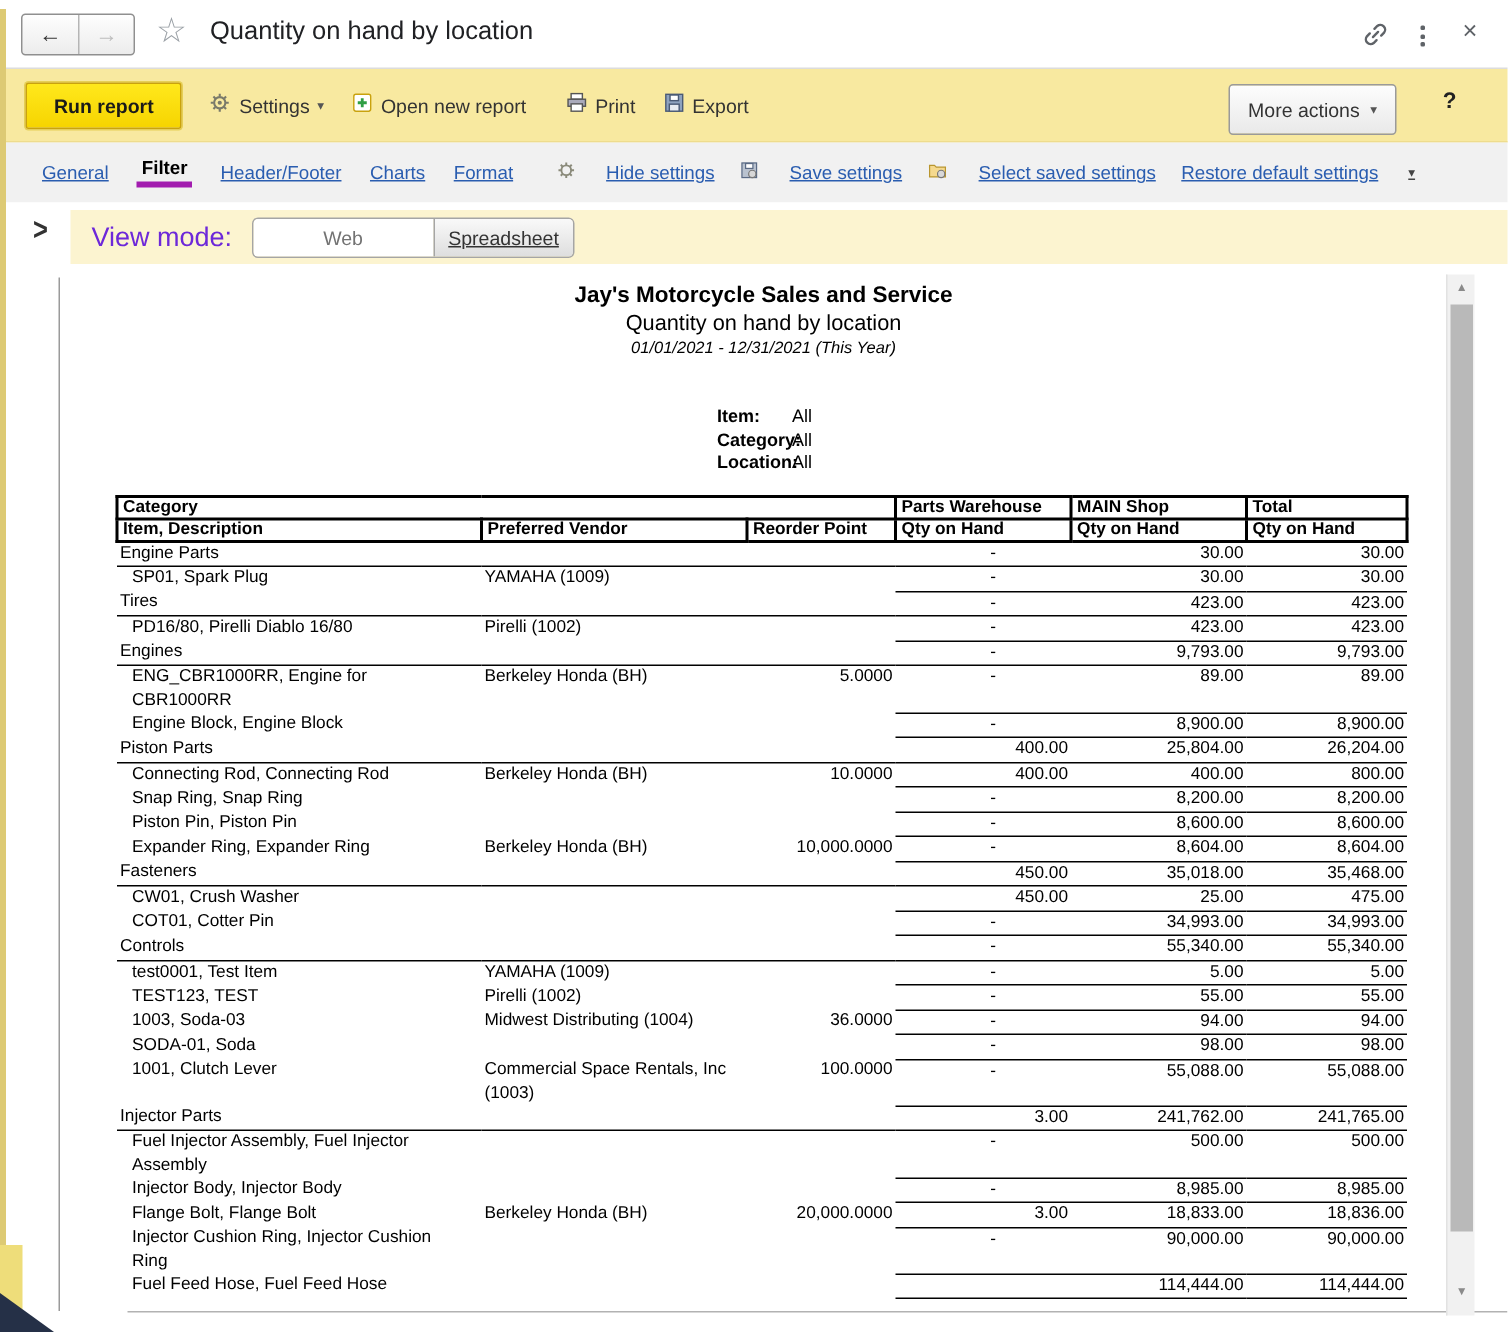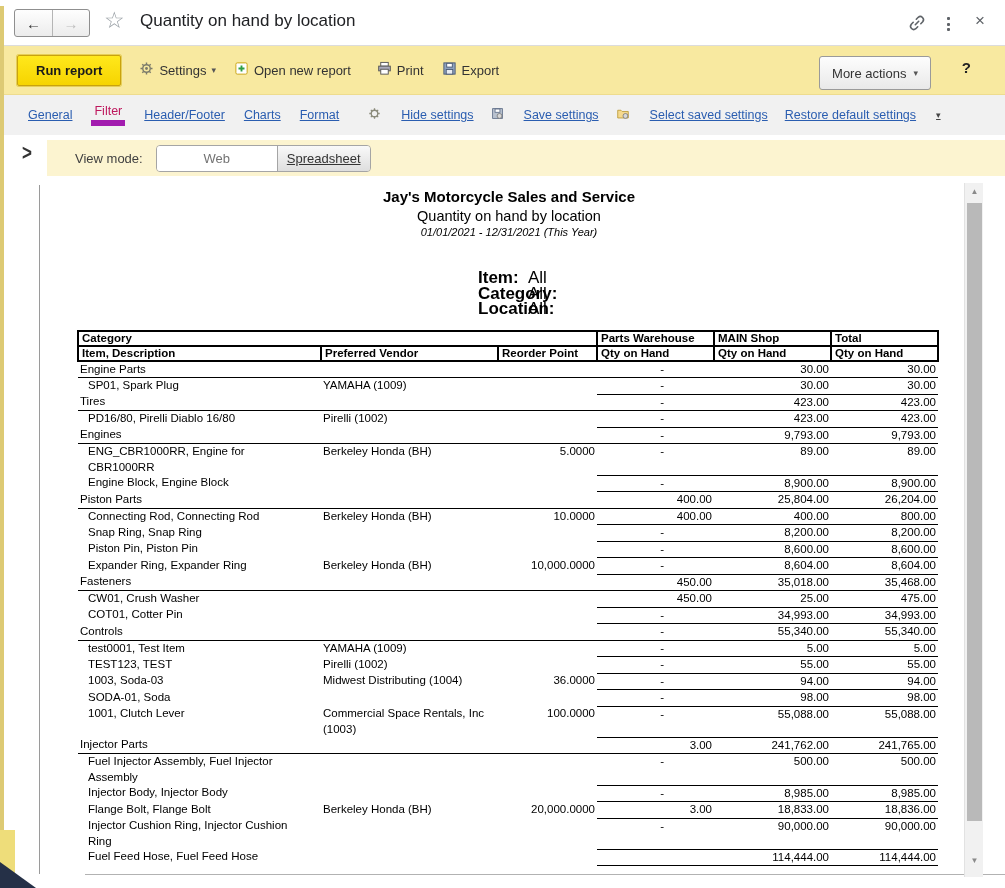--- a/index.html
+++ b/index.html
@@ -42,47 +42,47 @@
                  background:linear-gradient(#fdfdfd,#e9e9e9); border:1px solid #9a9a9a;
                  border-radius:3px; font-size:13px; color:#333; display:flex;
                  align-items:center; gap:7px; cursor:pointer; }
   .help { position:absolute; right:34px; top:13px; font-size:15px; font-weight:bold; color:#222; cursor:pointer; }
 
   
   .tabbar { position:absolute; left:4px; top:95px; width:1001px; height:40px;
             background:#f1f1f1; display:flex; align-items:center; padding-left:24px;
             font-size:12.5px; }
   .tab { color:#2a5db0; text-decoration:underline; margin-right:19px; cursor:pointer; }
-  .tab.active { color:#be185d; font-weight:normal; text-decoration:none;
-                border-bottom:6px solid #a21caf; padding:0 3px 2px; }
+  .tab.active { color:#000000; font-weight:bold; text-decoration:none;
+                border-bottom:4px solid #a21caf; padding:0 3px 2px; }
   .actlink { display:flex; align-items:center; gap:20px; margin-right:17px; cursor:pointer; }
   .actlink span { color:#2a5db0; text-decoration:underline; }
   .tabbar .caret { color:#444; }
 
   
   .vmrow { position:absolute; left:4px; top:135px; width:1001px; height:46px; background:#fff; }
   .chev { position:absolute; left:18px; top:9px; font-size:17px; font-weight:bold; color:#333;
           transform:scaleY(1.25); cursor:pointer; }
   .vmstrip { position:absolute; left:43px; top:5px; right:0; height:36px; background:#fcf4d0;
              display:flex; align-items:center; padding-left:14px; }
-  .vmlabel { font-size:13px; color:#404040; margin-right:13px;margin-left:14px; }
+  .vmlabel { font-size:18px; color:#6d28d9; margin-right:13px; }
   .seg { display:flex; height:27px; border:1px solid #a5a5a5; border-radius:4px; overflow:hidden; }
   .segbtn { display:flex; align-items:center; justify-content:center; font-size:13px; cursor:pointer; }
   .segbtn.web { width:120px; background:#fff; color:#737373; }
   .segbtn.sheet { width:93px; background:linear-gradient(#f9f9f9,#dedede); color:#333;
                   border-left:1px solid #a5a5a5;text-decoration:underline; }
 
   
   .content { position:absolute; left:0; top:181px; width:1005px; height:707px; background:#fff; overflow:hidden; }
   .vdivider { position:absolute; left:39px; top:4px; width:1px; height:689px; background:#9a9a9a; }
   .page { position:absolute; left:55px; top:0; width:908px; color:#000; }
   .r-company { text-align:center; margin-top:7px; font-size:15px; font-weight:bold; }
   .r-title { text-align:center; margin-top:3px; font-size:14.5px; }
   .r-date { text-align:center; margin-top:2px; font-size:11px; font-style:italic; }
-  .filters { margin:32px 0 0 423px; font-size:17px; line-height:15.5px; }
+  .filters { margin:32px 0 0 423px; font-size:12px; line-height:15.5px; }
   .f-row { display:flex; }
   .f-label { font-weight:bold; width:50px; }
 
   table.report { border-collapse:collapse; table-layout:fixed; width:860px; margin:13px 0 0 22px;
                  font-size:11.5px; }
   table.report th { border:2px solid #000; font-weight:bold; text-align:left;
                     padding:0 3px; height:15px; font-size:11.5px; }
   th.ctr { text-align:center; }
   table.report td { vertical-align:top; line-height:15.5px; padding:0 2px; }
   tr.category td { border-bottom:1px solid #000; }

